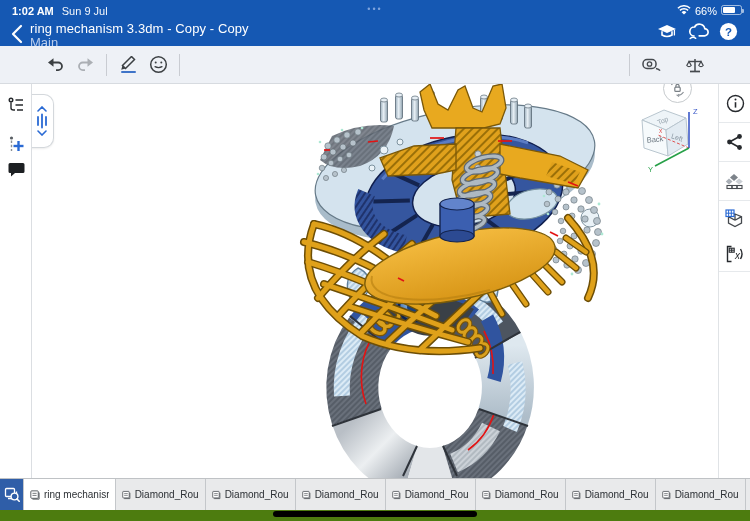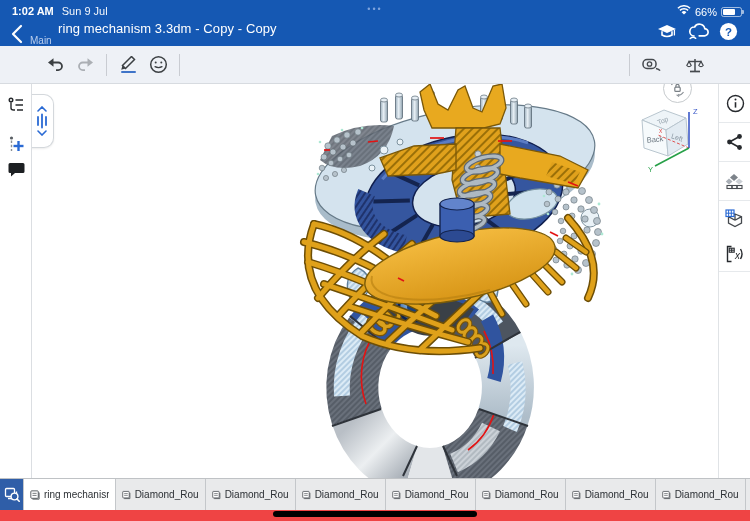--- a/index.html
+++ b/index.html
@@ -1,34 +1,34 @@
 <!DOCTYPE html>
 <html><head>
 <meta charset="utf-8">
 <style>
   * { margin:0; padding:0; box-sizing:border-box; }
   html,body { width:750px; height:521px; font-family:"Liberation Sans", sans-serif; background:#fff; }
-  #screen { position:relative; width:750px; height:521px; overflow:hidden; background:#ef4444; }
+  #screen { position:relative; width:750px; height:521px; overflow:hidden; background:#4d7c0f; }
 
   
   #statusbar { position:absolute; left:0; top:0; width:750px; height:24px; background:#1558b3; color:#fff;
     display:flex; align-items:center; font-size:11px; }
   .sb-left { position:absolute; left:12px; top:5px; display:flex; gap:8px; }
   .sb-time { font-weight:bold; }
   .sb-date { opacity:.95; }
   .sb-dots { position:absolute; left:0; right:0; top:4px; text-align:center; color:#7da3dd; font-size:9px; letter-spacing:2px; }
-  .sb-right { position:absolute; right:8px; top:5px; display:flex; align-items:center; gap:4px; }
+  .sb-right { position:absolute; right:8px; top:5px; display:flex; gap:4px; }
   .sb-batt-shell { width:21px; height:10px; border:1px solid rgba(255,255,255,.6); border-radius:2.5px; position:relative; }
   .sb-batt-fill { position:absolute; left:1px; top:1px; height:6px; width:12px; background:#fff; border-radius:1px; }
   .sb-batt-tip { position:absolute; right:-3px; top:2.5px; width:2px; height:4px; background:rgba(255,255,255,.6); border-radius:0 1px 1px 0; }
 
   #header { position:absolute; left:0; top:24px; width:750px; height:22px; background:#1558b3; color:#fff; }
   .hd-back { position:absolute; left:8px; top:-2px; width:20px; height:24px; cursor:pointer; }
-  .hd-title { position:absolute; left:30px; top:-3px; font-size:13px; font-weight:500; letter-spacing:.1px;margin-left:28px; }
-  .hd-sub { position:absolute; left:30px; top:11px; font-size:10px; color:#b9cdec; }
+  .hd-title { position:absolute; left:30px; top:-3px; font-size:13px; font-weight:500; letter-spacing:.1px; }
+  .hd-sub { position:absolute; left:30px; top:11px; font-size:13px; color:#b9cdec; }
   .hd-icons { position:absolute; right:12px; top:-2px; display:flex; gap:10px; align-items:center; }
   .hd-icons svg { display:block; }
 
   
   #toolbar { position:absolute; left:0; top:46px; width:750px; height:38px; background:#eef1f6; border-bottom:1px solid #d7dbe0;
     display:flex; align-items:center; }
   .tb-btn { width:30px; height:30px; display:flex; flex-direction:column; align-items:center; justify-content:center; border-radius:4px; }
   .tb-sep { width:1px; height:22px; background:#c9ccd2; margin:0 6px; }
   .tb-right { position:absolute; right:40px; top:0; height:38px; display:flex; align-items:center; }
   .pencil-underline { width:15px; height:2.5px; background:#3f74c8; border-radius:1px; margin-top:1px; }

